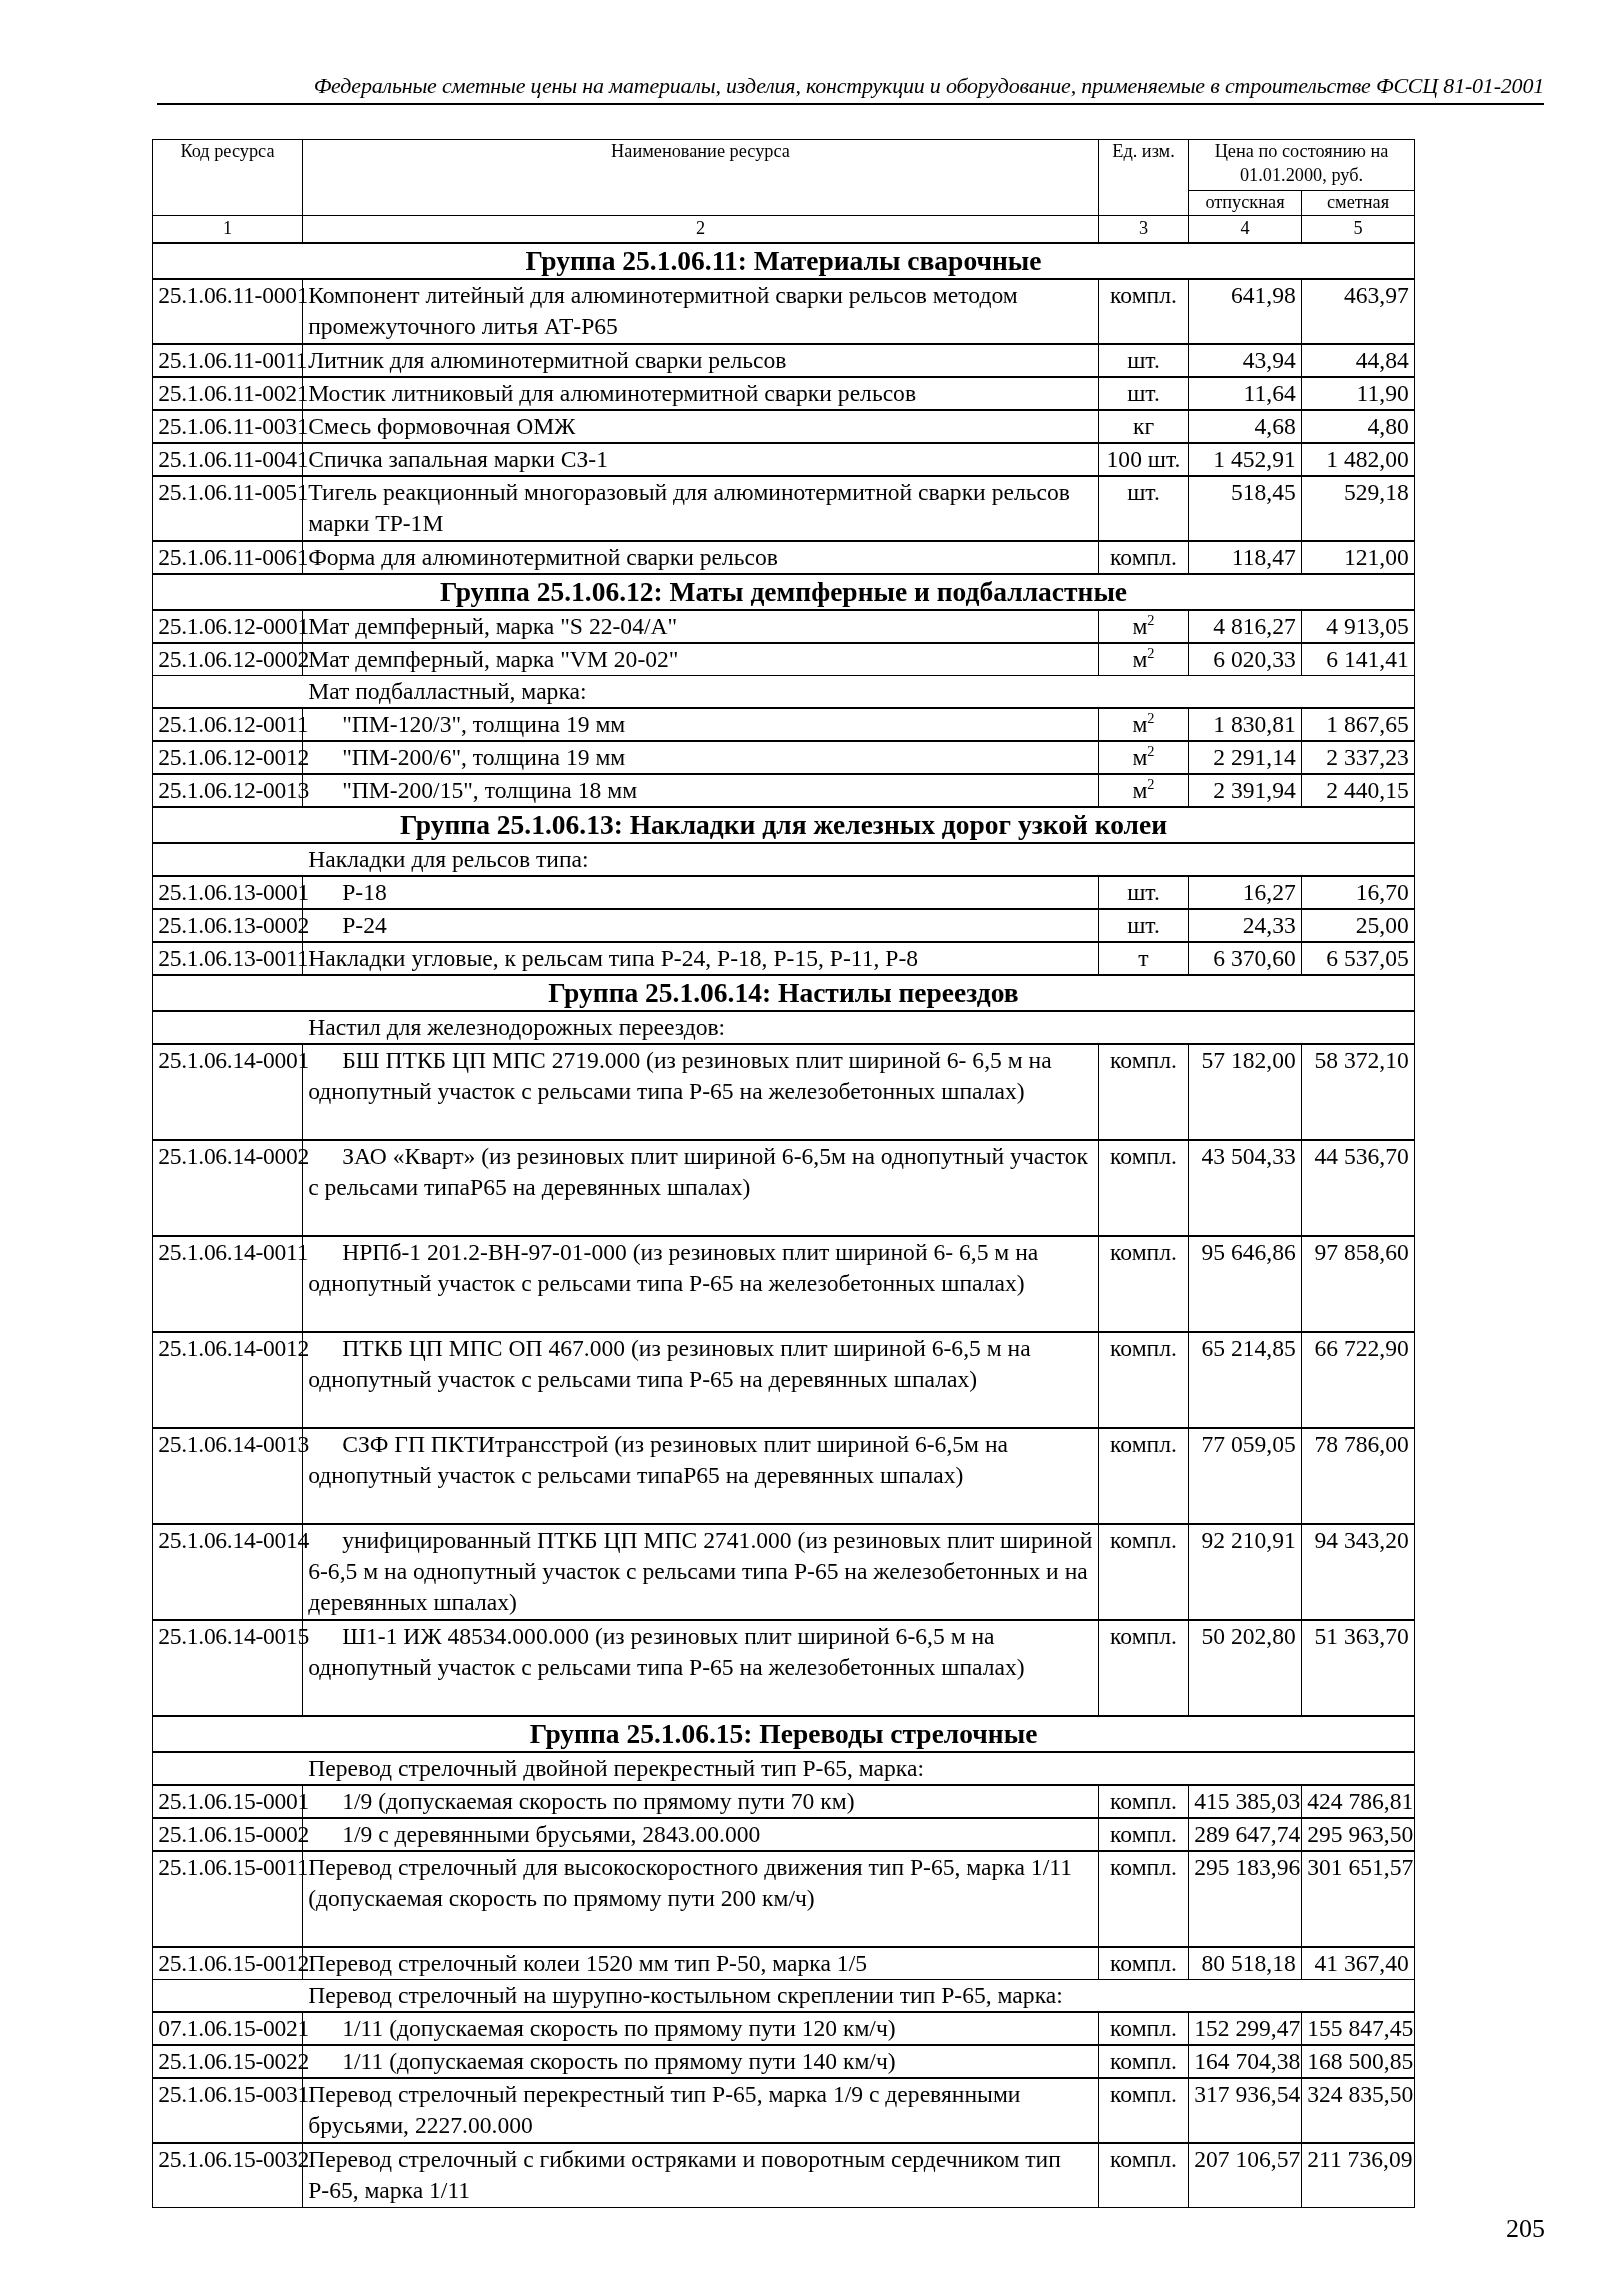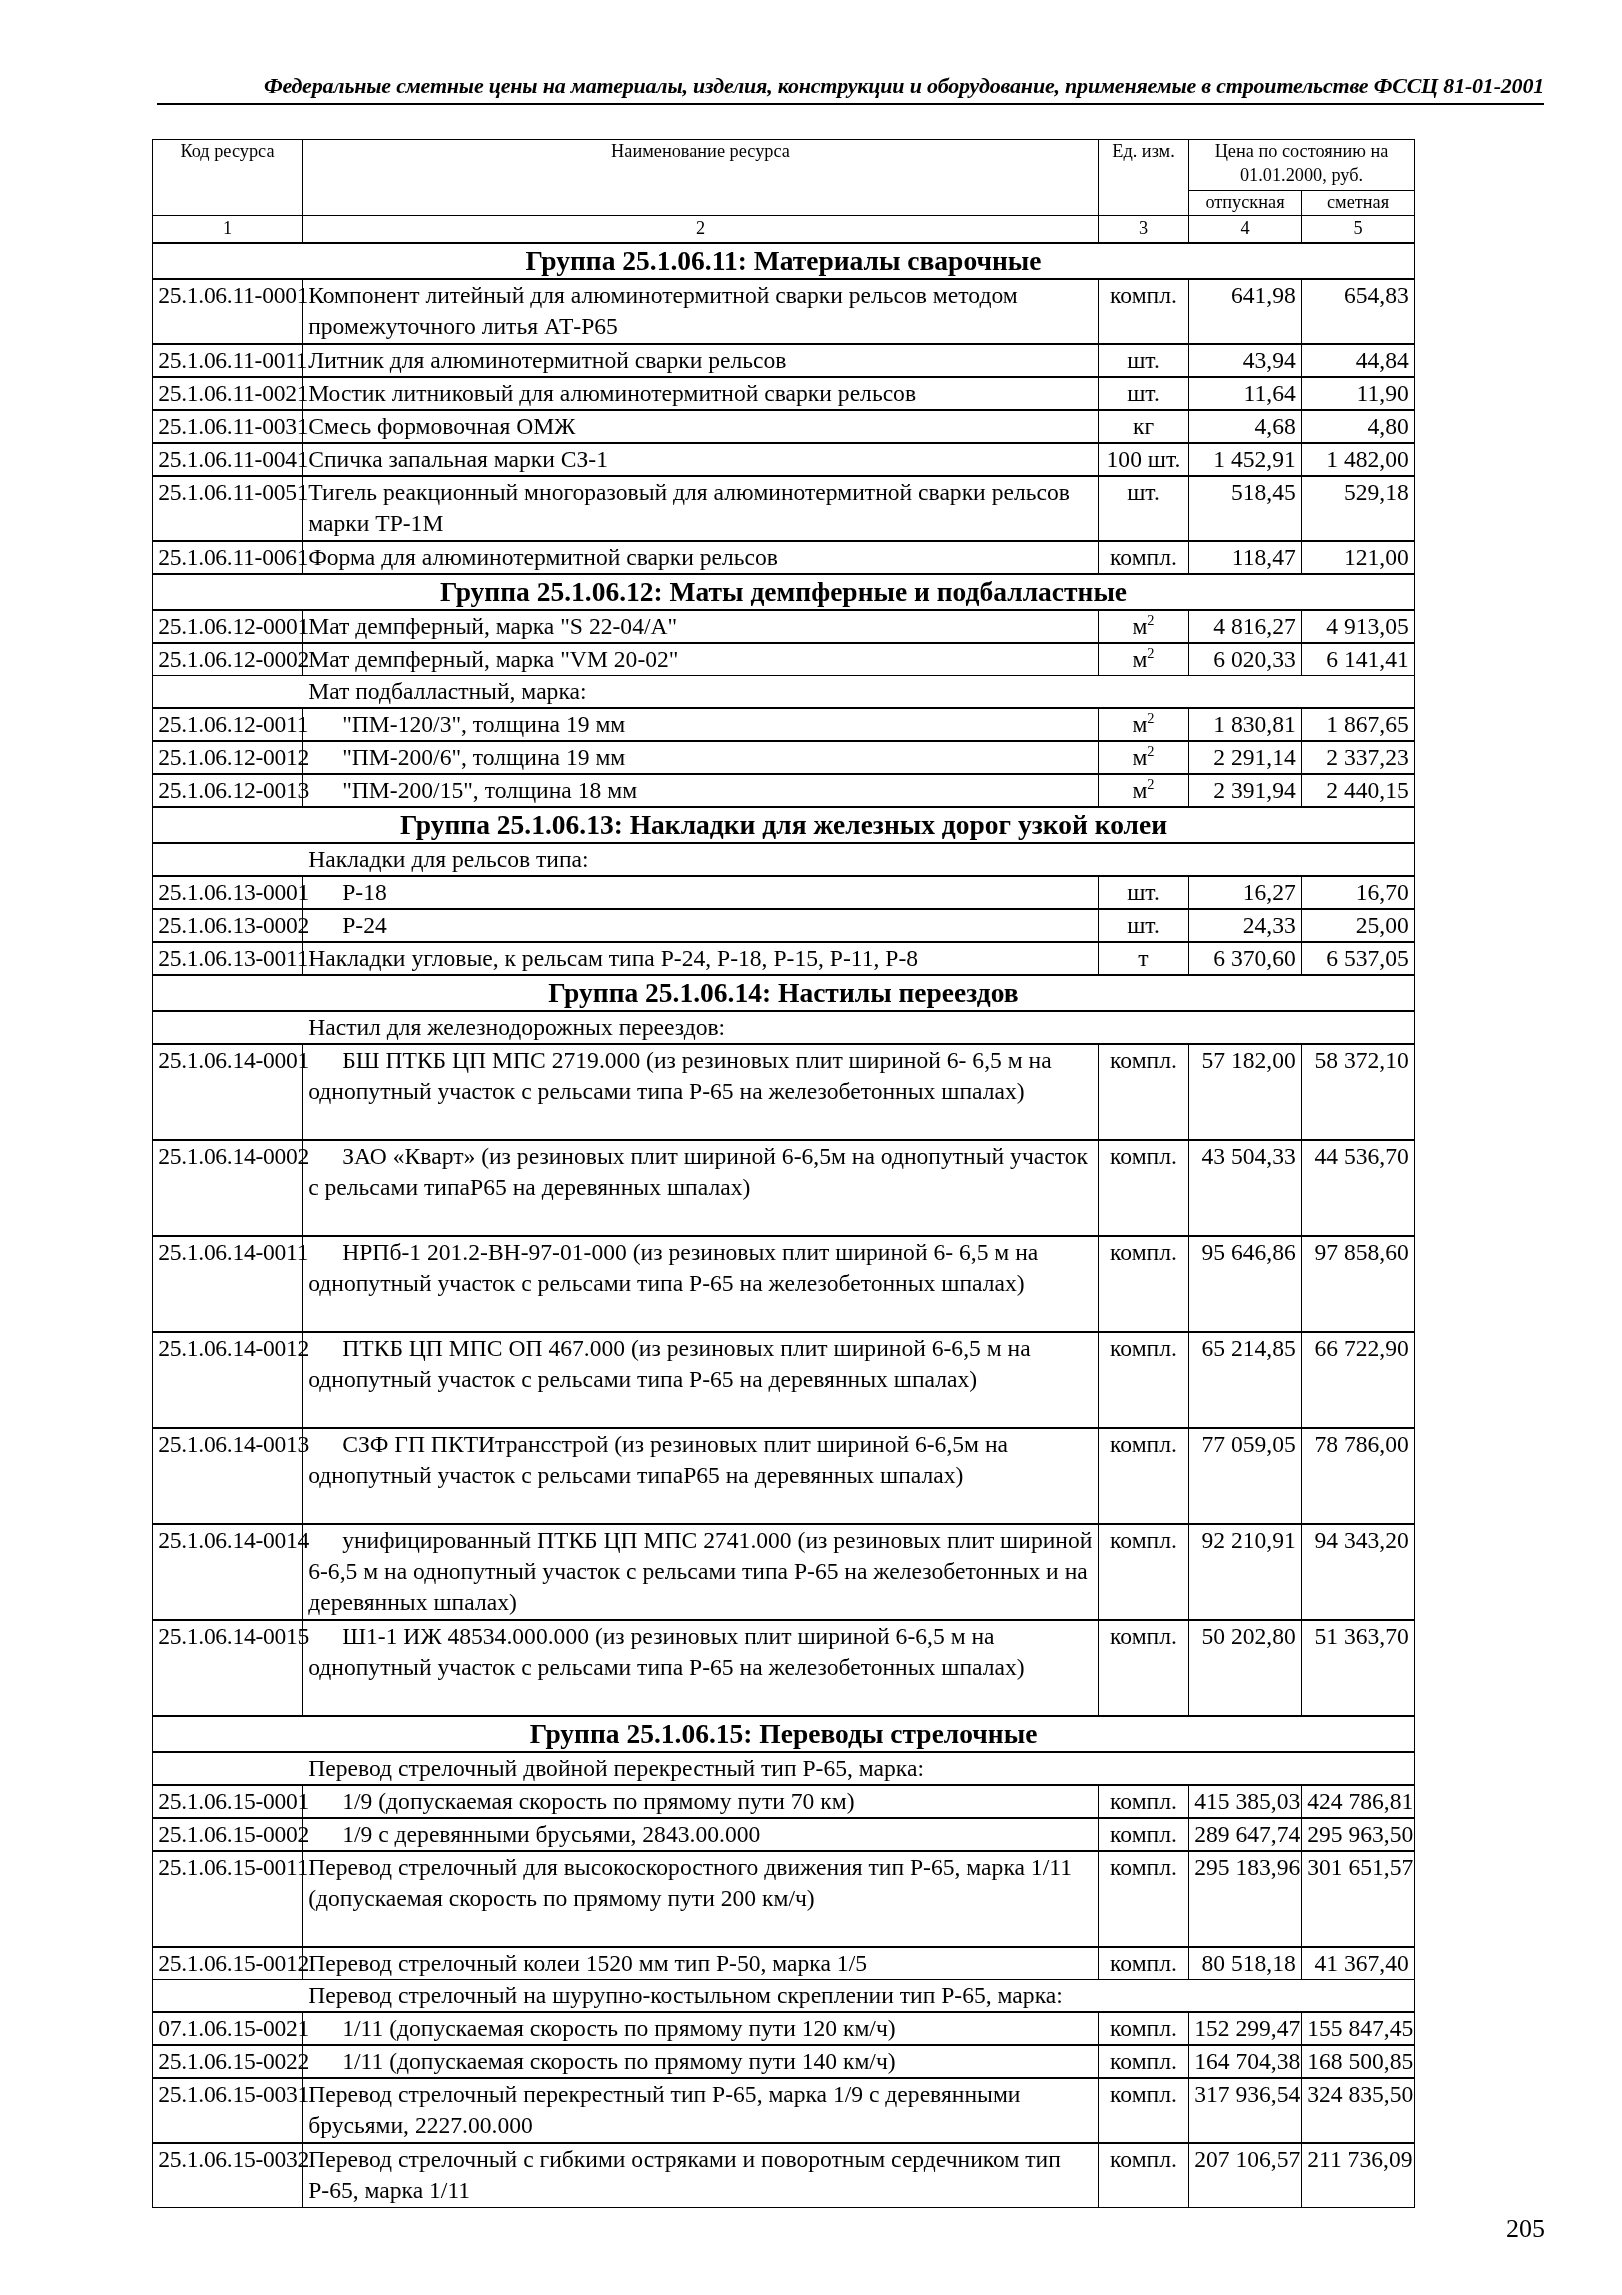--- a/index.html
+++ b/index.html
@@ -1,20 +1,20 @@
 <!DOCTYPE html>
 <html style="font-size:10.5px"><head>
 <meta charset="utf-8">
 <style>
   html, body { margin: 0; padding: 0; background: #ffffff; }
   body { width: 1623px; height: 2295px; position: relative; overflow: hidden;
          font-family: "Liberation Serif", "DejaVu Serif", serif; color: #000; }
   .running-header { position: absolute; left: 157px; top: 71px; width: 1387px;
     font-style: italic; font-size: 22px; text-align: right; line-height: 29px;
-    letter-spacing: -0.2px; font-weight: bold; }
+    letter-spacing: -0.2px; }
   .header-rule { position: absolute; left: 157px; top: 103px; width: 1387px; height: 2px; background: #000; }
   table.price-table { position: absolute; left: 152px; top: 139px; width: 1261px;
     border-collapse: collapse; table-layout: fixed; font-size: 23.6px; line-height: 31px; }
   table.price-table td, table.price-table th { border: 1.3px solid #000; padding: 0 5.2px; vertical-align: top; font-weight: normal; }
   col.c-code { width: 150px; } col.c-name { width: 796px; } col.c-unit { width: 90px; }
   col.c-p1 { width: 113px; } col.c-p2 { width: 113px; }
   th.hdr { font-size: 18.3px; line-height: 23.6px; text-align: center; vertical-align: middle; }
   tr.hdr-top th { height: 50px; }
   tr.hdr-sub th { height: 23.6px; }
   tr.num-row td { font-size: 18.3px; line-height: 23.6px; text-align: center; height: 23.6px; padding: 1.3px 2.6px; }
@@ -65,21 +65,21 @@
   </thead>
   <tbody id="table-body">
       <tr class="group-row">
         <td colspan="5">Группа 25.1.06.11: Материалы сварочные</td>
       </tr>
       <tr class="item-row">
         <td class="code" style="height: 63px;">25.1.06.11-0001</td>
         <td class="name">Компонент литейный для алюминотермитной сварки рельсов методом промежуточного литья АТ-Р65</td>
         <td class="unit"><span>компл.</span></td>
         <td class="price">641,98</td>
-        <td class="price">654,83</td>
+        <td class="price">463,97</td>
       </tr>
       <tr class="item-row">
         <td class="code" style="height: 31px; text-align: right;">25.1.06.11-0011</td>
         <td class="name">Литник для алюминотермитной сварки рельсов</td>
         <td class="unit"><span>шт.</span></td>
         <td class="price">43,94</td>
         <td class="price">44,84</td>
       </tr>
       <tr class="item-row">
         <td class="code" style="height: 31px;">25.1.06.11-0021</td>

